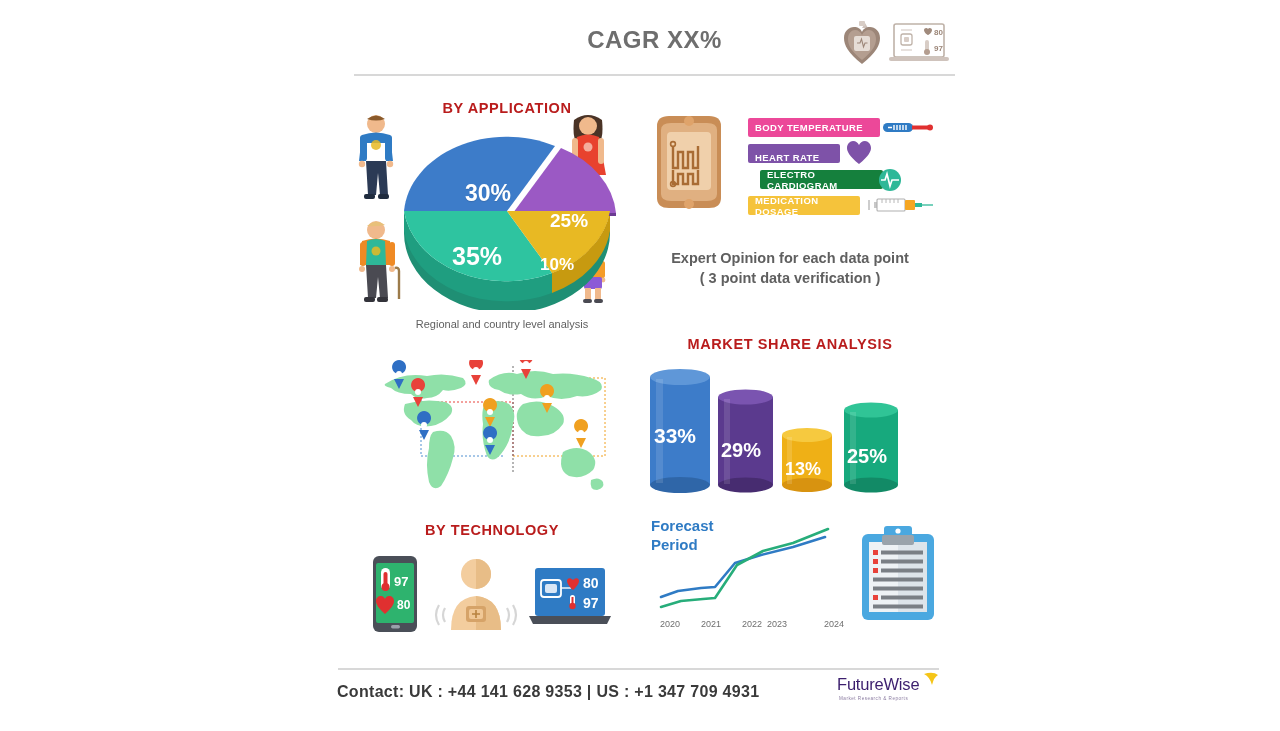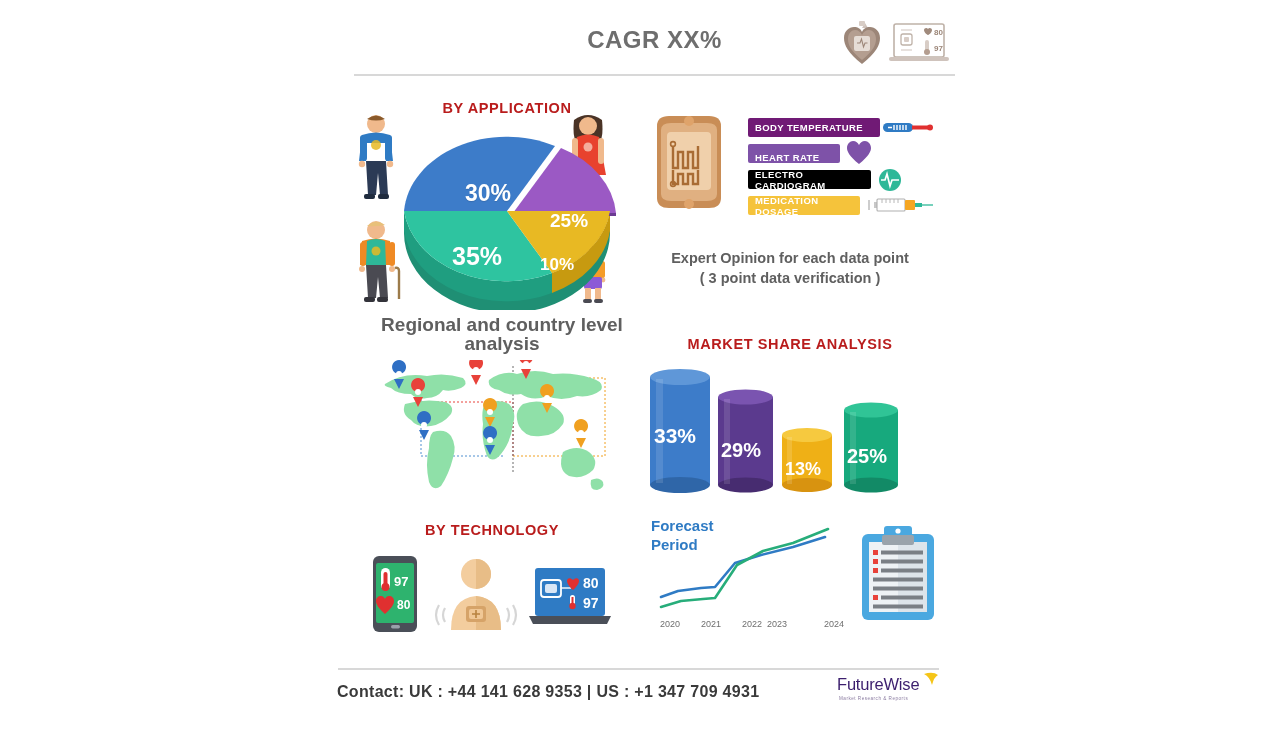--- a/index.html
+++ b/index.html
@@ -9,21 +9,21 @@
   
   .header{position:absolute;left:16px;top:18px;width:603px;height:58px;}
   .cagr{position:absolute;left:0;top:8px;width:603px;text-align:center;
         font-size:24px;font-weight:bold;color:#6e6e6e;letter-spacing:.5px;}
   .hdr-icons{position:absolute;right:4px;top:2px;width:110px;height:48px;}
   .hdr-rule{position:absolute;left:1px;top:56px;width:601px;height:2px;background:#d8d8d8;}
 
   
   .h-blue{position:absolute;font-size:14.5px;font-weight:bold;color:#b91c1c;
           letter-spacing:.6px;text-align:center;}
-  .h-gray{position:absolute;font-size:19px;font-weight:bold;color:#5f5f5f;
+  .h-gray{position:absolute;font-size:11px;font-weight:normal;color:#5f5f5f;
           text-align:center;line-height:19px;}
 
   
   .pie-wrap{position:absolute;left:55px;top:115px;width:230px;height:195px;}
   .pie-label{position:absolute;color:#ffffff;font-weight:bold;
              text-shadow:0 1px 1px rgba(0,0,0,.12);}
 
   
   .fig{position:absolute;}
 
@@ -187,38 +187,38 @@
     <path d="M14 18 q0 -7 10 -7 h36 q10 0 10 7 v64 q0 7 -10 7 h-36 q-10 0 -10 -7z" fill="#e0b081"></path>
     <rect x="20" y="20" width="44" height="58" rx="4" fill="#f0d0ab"></rect>
     <circle cx="42" cy="9" r="5" fill="#dfa36a"></circle>
     <circle cx="42" cy="92" r="5" fill="#dfa36a"></circle>
     <path d="M26 34 v22 h5 v-16 h5 v16 h5 v-16 h5 v16 h5 v-22" stroke="#a96c34" stroke-width="2.4" fill="none"></path>
     <path d="M26 58 v14 h5 v-10 h5 v10 h5 v-10 h5 v10 h5 v-14" stroke="#a96c34" stroke-width="2.4" fill="none"></path>
     <circle cx="26" cy="32" r="2.4" fill="none" stroke="#a96c34" stroke-width="1.6"></circle>
     <circle cx="26" cy="72" r="2.4" fill="none" stroke="#a96c34" stroke-width="1.6"></circle>
   </svg>
 
-  <div class="bar-row" style="left:411px;top:118px;width:132px;background:#701a75;">
+  <div class="bar-row" style="left:411px;top:118px;width:132px;background:#ec4899;">
     <span>BODY TEMPERATURE</span>
   </div>
   <svg style="position:absolute;left:546px;top:119px;" width="50" height="17" viewBox="0 0 50 17">
     <rect x="0" y="4" width="30" height="9" rx="4.5" fill="#2f7bc4"></rect>
     <path d="M5 8.5 h4 M11 6 v5 M14 6 v5 M17 6 v5 M20 6 v5 M23 6 v5" stroke="#ffffff" stroke-width="1.4"></path>
     <rect x="29" y="6.5" width="16" height="4" fill="#e03030"></rect>
     <circle cx="47" cy="8.5" r="3" fill="#e03030"></circle>
   </svg>
 
   <div class="bar-row" style="left:411px;top:144px;width:92px;background:#7e52a8;align-items:flex-end;">
     <span>HEART RATE</span>
   </div>
   <svg style="position:absolute;left:509px;top:140px;" width="26" height="25" viewBox="0 0 26 25">
     <path d="M13 24 C3 16 1 11 1 8 C1 4 4 1 7 1 C10 1 12 3 13 5 C14 3 16 1 19 1 C22 1 25 4 25 8 C25 11 23 16 13 24 Z" fill="#7e52a8"></path>
   </svg>
 
-  <div class="bar-row" style="left:411px;top:170px;width:123px;background:#000000;">
+  <div class="bar-row" style="left:423px;top:170px;width:123px;background:#15803d;">
     <span>ELECTRO CARDIOGRAM</span>
   </div>
   <svg style="position:absolute;left:541px;top:168px;" width="24" height="24" viewBox="0 0 24 24">
     <circle cx="12" cy="12" r="11" fill="#2eb898"></circle>
     <path d="M3 12 h4 l2 -6 l3 12 l2 -6 h7" stroke="#ffffff" stroke-width="1.7" fill="none"></path>
   </svg>
 
   <div class="bar-row" style="left:411px;top:196px;width:112px;background:#f5c33b;">
     <span>MEDICATION DOSAGE</span>
   </div>

